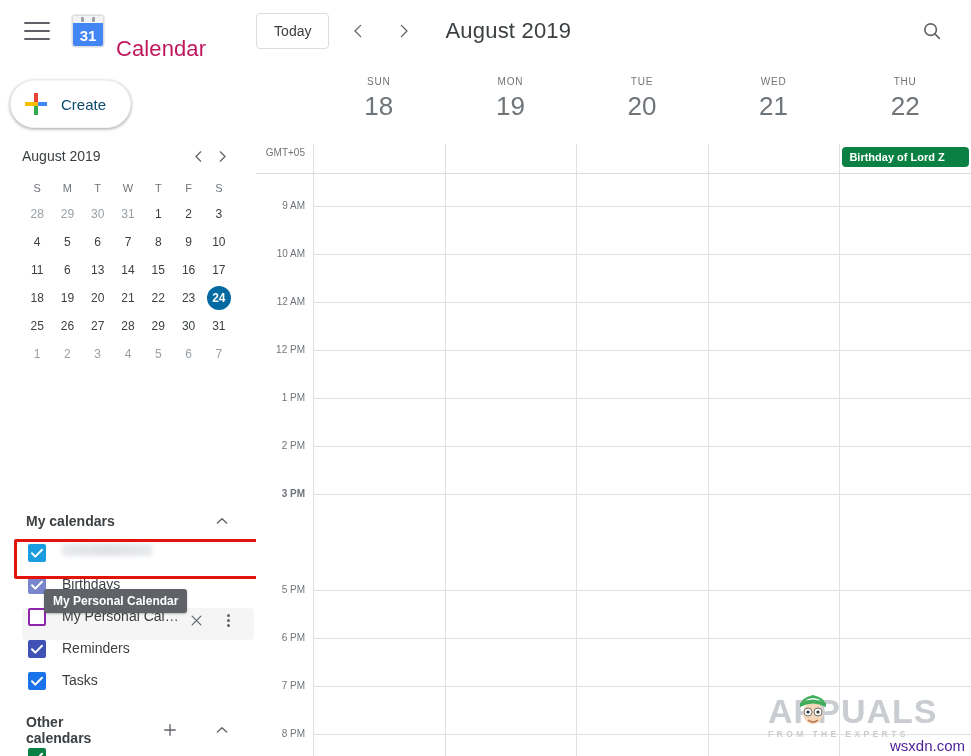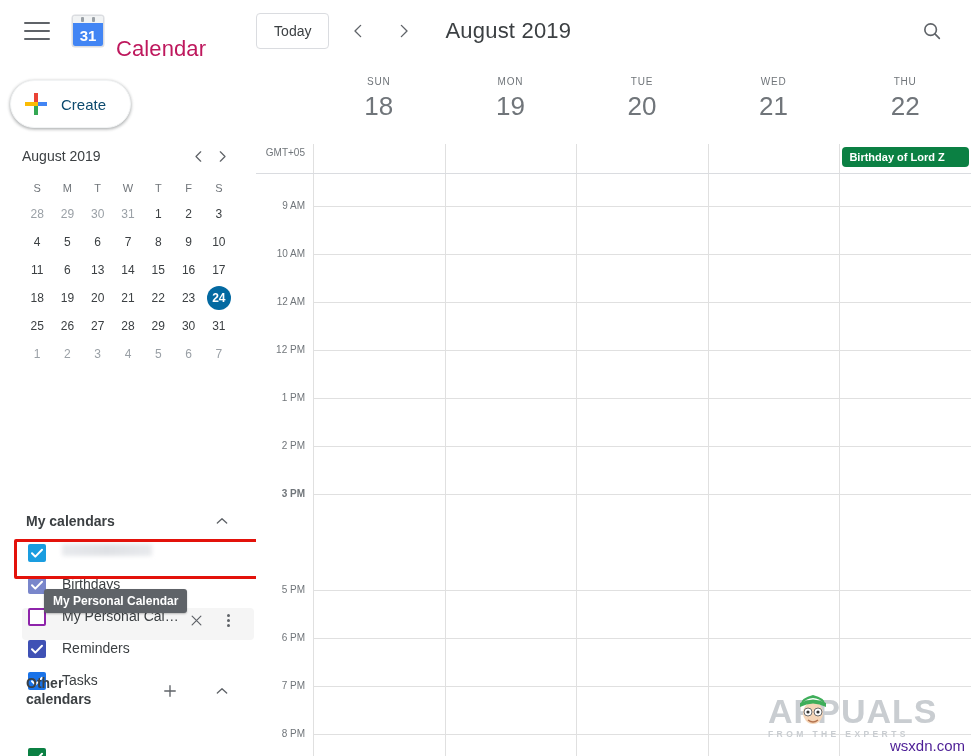--- a/index.html
+++ b/index.html
@@ -504,21 +504,21 @@
           <div class="cbox checked">
             <svg width="18" height="18" viewBox="0 0 18 18">
               <rect x="0" y="0" width="18" height="18" rx="2" fill="#1a73e8"></rect>
               <path d="M4 9.3 L7.3 12.6 L14 5.8" fill="none" stroke="#fff" stroke-width="2" stroke-linecap="round" stroke-linejoin="round"></path>
             </svg>
           </div>
           <div class="cal-name">Tasks</div>
         </div>
       </div>
 
-    <div class="section-head" style="top:615px;">
+    <div class="section-head" style="top:654px;">
       <div class="section-title">Other calendars</div>
       <div class="section-btn">
         <svg width="18" height="18" viewBox="0 0 24 24">
           <path d="M12 5 V19 M5 12 H19" stroke="#5f6368" stroke-width="1.8" stroke-linecap="round"></path>
         </svg>
       </div>
       <div class="section-btn">
         <svg width="16" height="16" viewBox="0 0 24 24">
           <path d="M5 15 L12 8.5 L19 15" fill="none" stroke="#5f6368" stroke-width="2" stroke-linecap="round" stroke-linejoin="round"></path>
         </svg>

